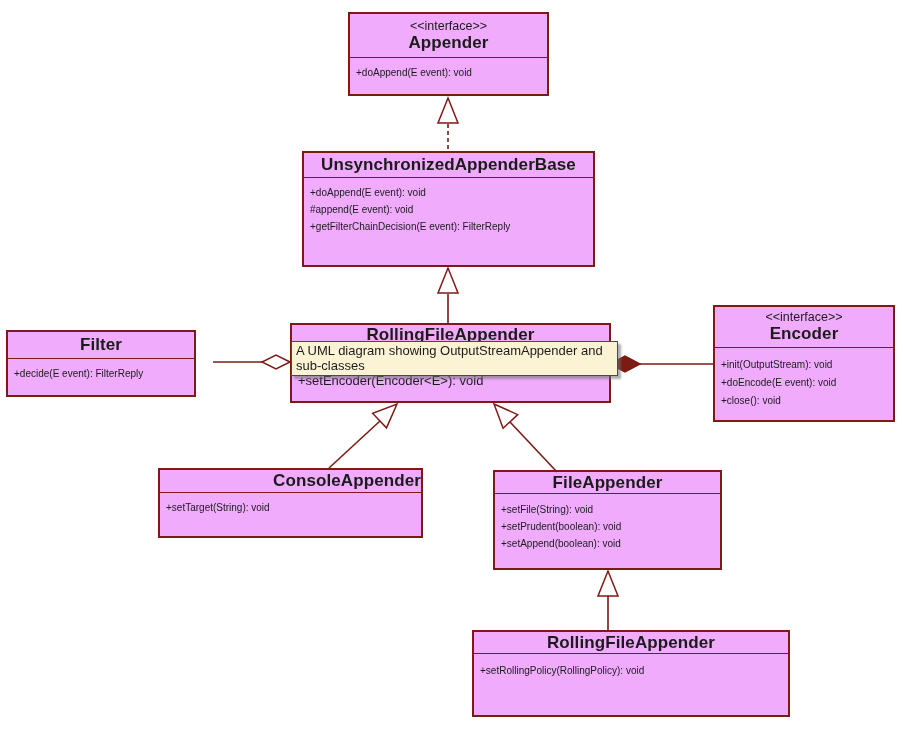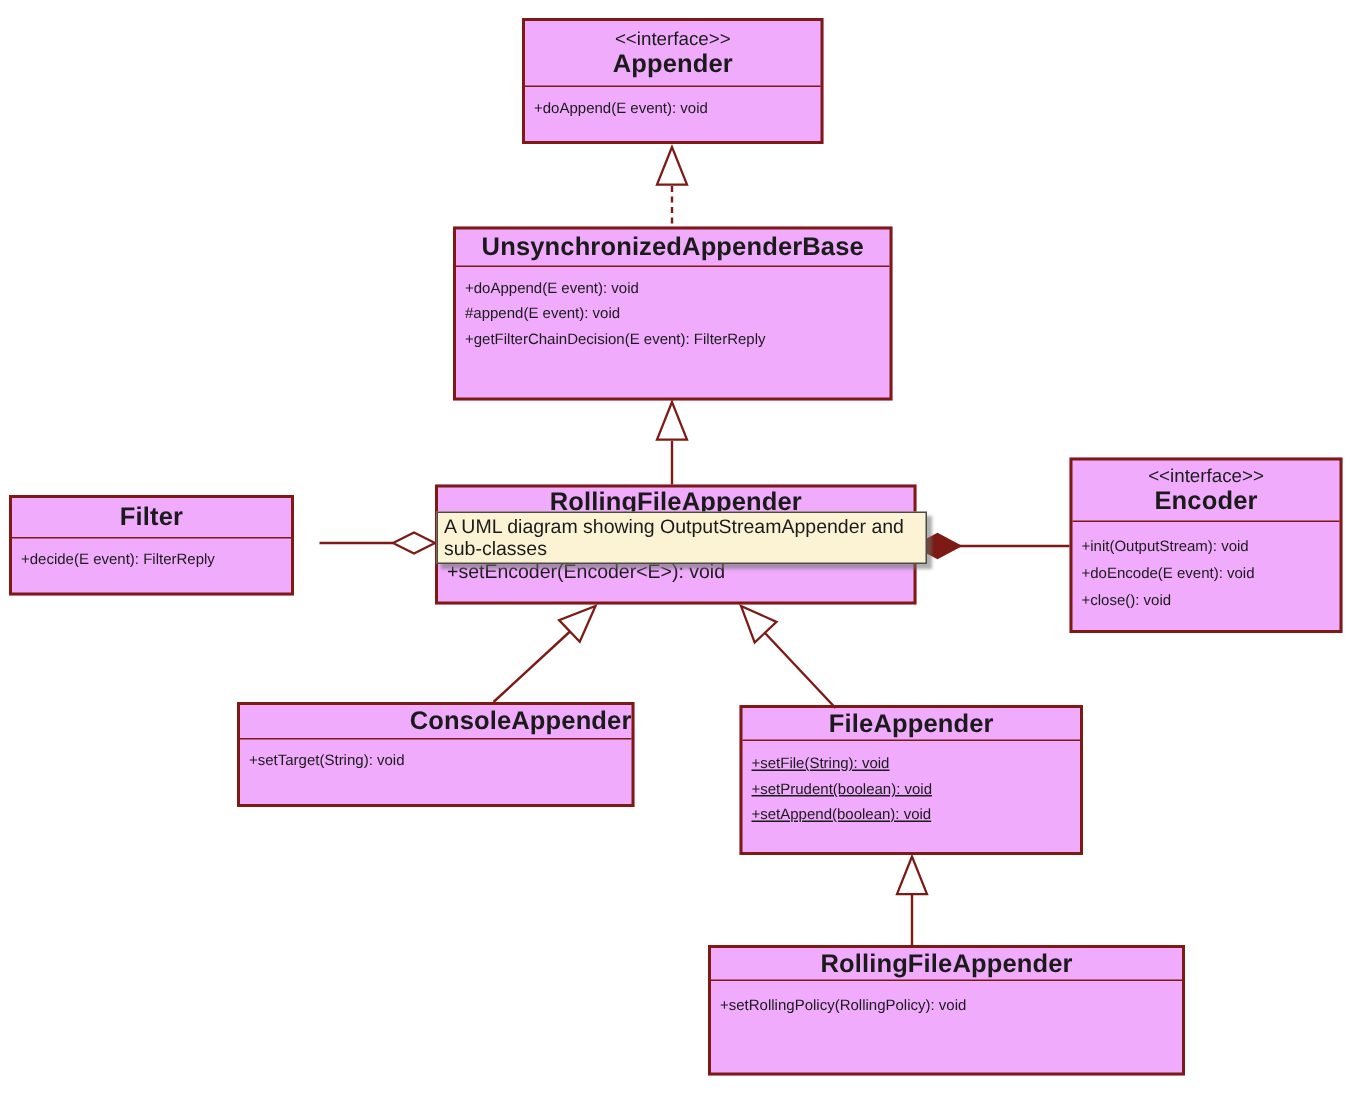--- a/index.html
+++ b/index.html
@@ -22,21 +22,21 @@
   .cname{font-size:17px;font-weight:700;letter-spacing:.1px;}
   .uml-methods{box-sizing:border-box;padding:6px 4px 0 6px;}
   .m{font-size:10px;line-height:17px;white-space:nowrap;}
   
   #box-appender .uml-header{height:44px;}
   #box-uab .uml-header{height:25px;}
   #box-filter .uml-header{height:27px;}
   #box-encoder .uml-header{height:41px;}
   #box-console .uml-header{height:23px;align-items:flex-end;}
   #box-file .uml-header{height:22px;}
-  #box-file .uml-methods{padding-top:7px;text-decoration:underline;}
+  #box-file .uml-methods{padding-top:7px;}
   #box-rolling .uml-header{height:22px;}
   #box-rolling .uml-methods{padding-top:8px;}
   #box-encoder .uml-methods .m{line-height:18px;}
   #box-encoder .uml-methods{padding-top:8px;}
   
   #box-osa .uml-header{height:21px;border-bottom:1px solid #7d1a14;}
   #box-osa .osa-method{position:absolute;left:6px;top:47px;font-size:13px;white-space:nowrap;}
   
   #wires{position:absolute;left:0;top:0;z-index:2;pointer-events:none;}
   

